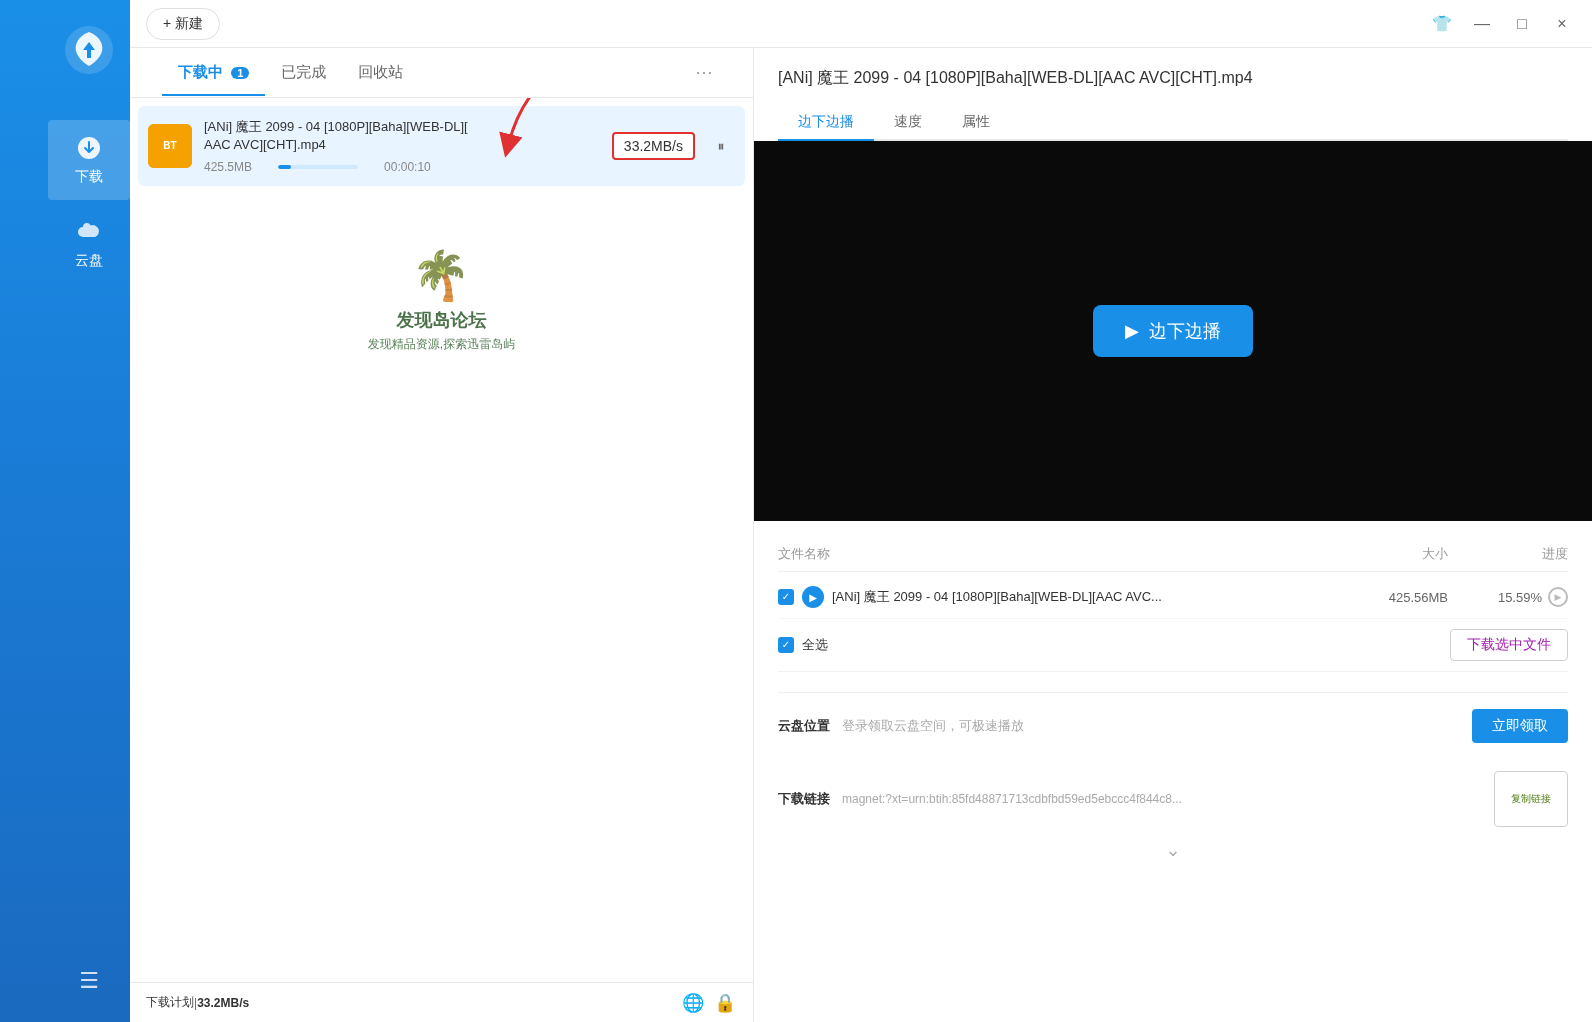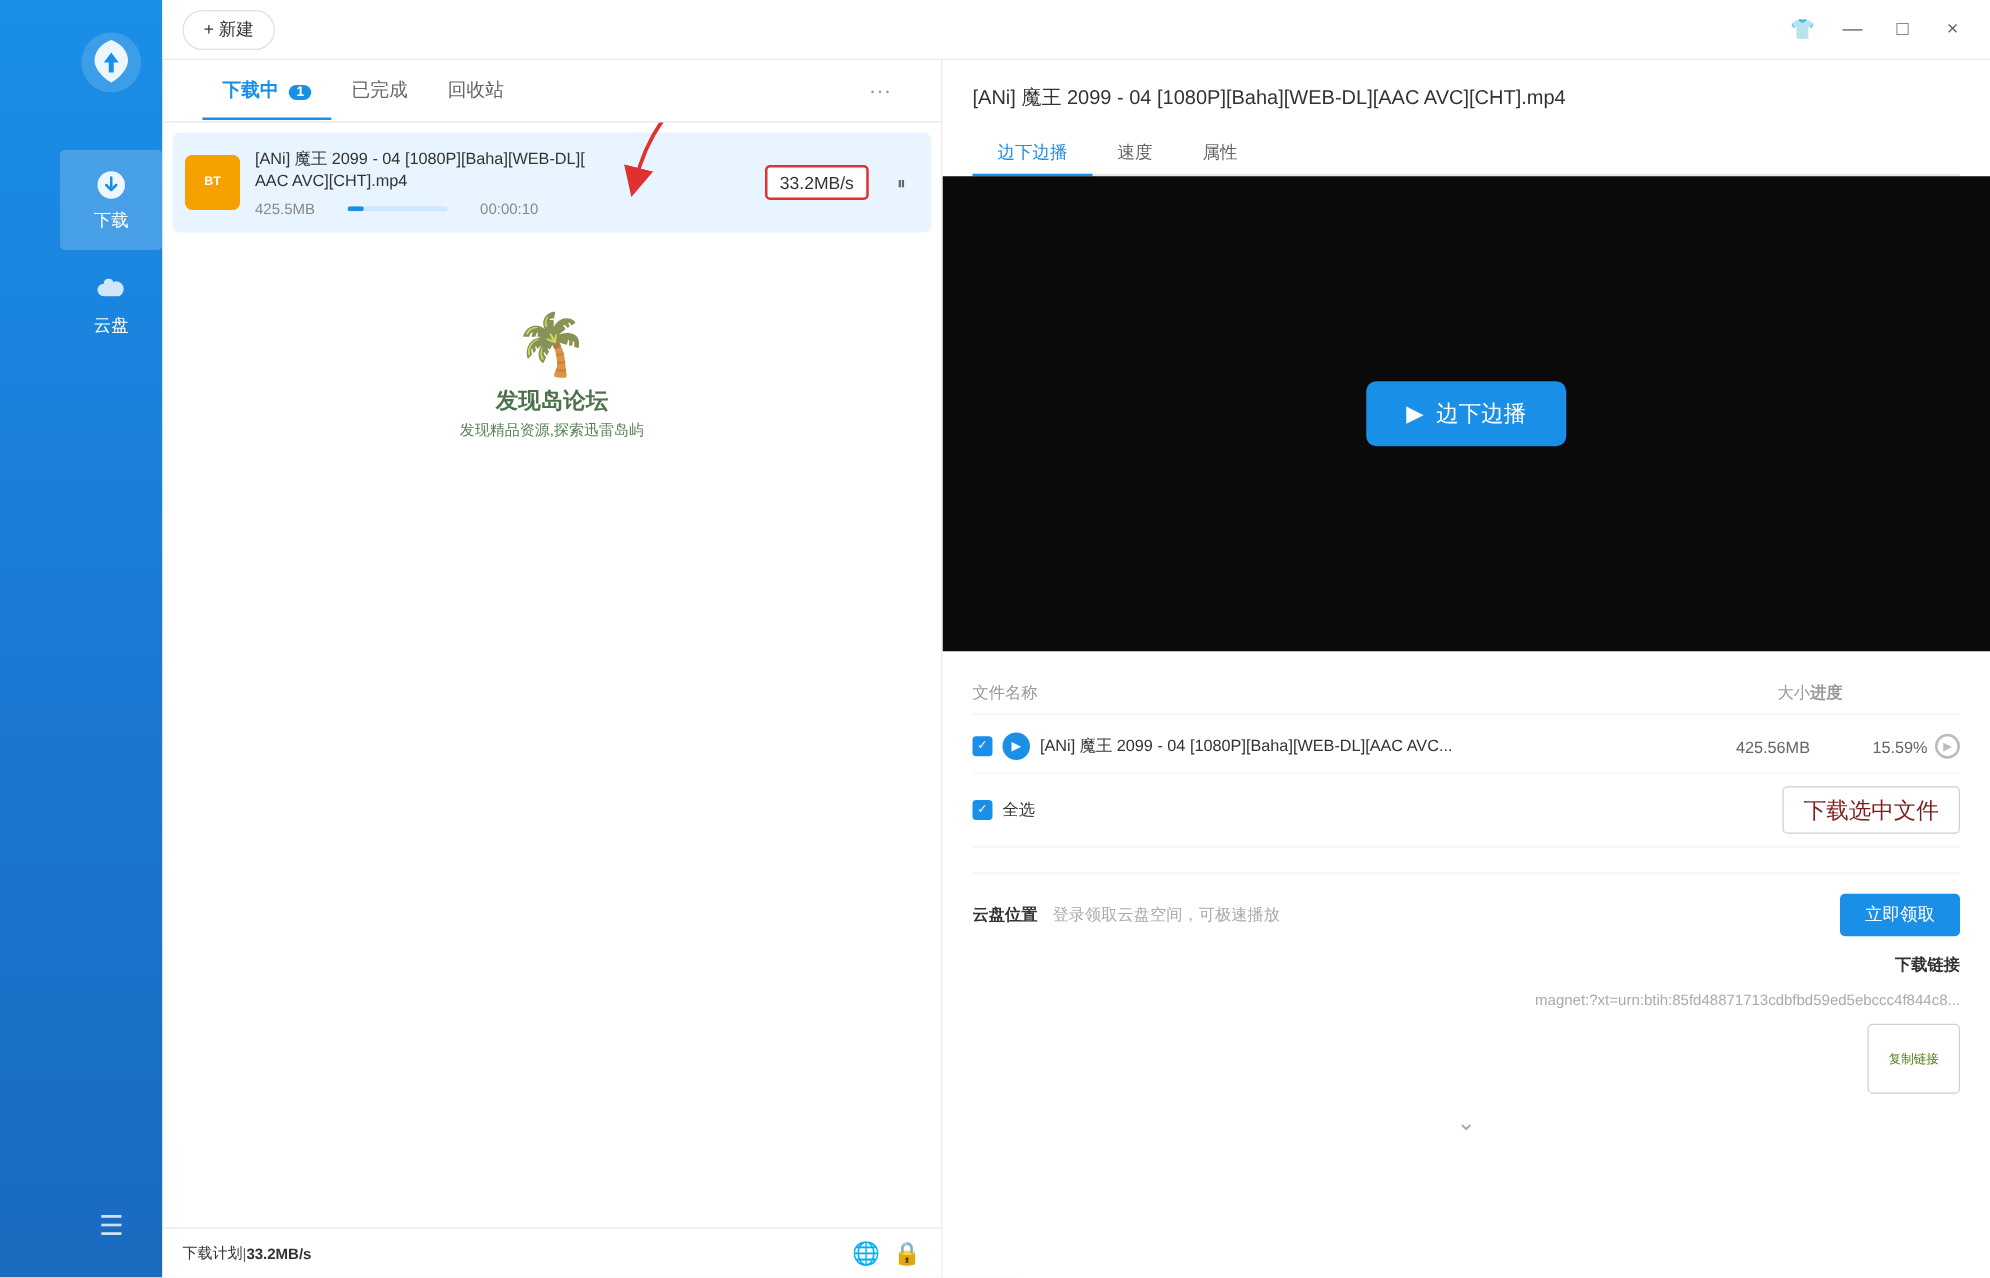--- a/index.html
+++ b/index.html
@@ -389,21 +389,21 @@
       display: flex;
       align-items: center;
       padding: 8px 0;
       font-size: 13px;
       color: #999;
       border-bottom: 1px solid #f0f0f0;
       margin-bottom: 4px;
     }
     .file-list-header .col-name { flex: 1; }
     .file-list-header .col-size { width: 120px; text-align: right; }
-    .file-list-header .col-progress { width: 120px; text-align: left; font-weight: bold; }
+    .file-list-header .col-progress { width: 120px; text-align: right; }
 
     .file-row {
       display: flex;
       align-items: center;
       padding: 10px 0;
       font-size: 13px;
       border-bottom: 1px solid #f5f5f5;
     }
     .file-row .col-name {
       flex: 1;
@@ -463,23 +463,23 @@
       font-size: 13px;
       color: #333;
       border-bottom: 1px solid #f0f0f0;
     }
     .download-selected-btn {
       margin-left: auto;
       background: white;
       border: 1px solid #d0d0d0;
       border-radius: 4px;
       padding: 6px 16px;
-      font-size: 18px;
-      cursor: pointer;
-      color: #7f1d1d;
+      font-size: 14px;
+      cursor: pointer;
+      color: #a21caf;
     }
 
     
     .cloud-section {
       margin-top: 20px;
       padding-top: 16px;
       border-top: 1px solid #f0f0f0;
       display: flex;
       align-items: center;
       gap: 12px;
@@ -501,24 +501,23 @@
       border: none;
       border-radius: 4px;
       padding: 8px 20px;
       font-size: 14px;
       cursor: pointer;
       white-space: nowrap;
     }
 
     .link-section {
       display: flex;
-      align-items: flex-end;
+      align-items: center;
       gap: 12px;
-      margin-top: 14px;
-      flex-direction: column;
+      margin-top: 28px;
     }
     .link-label {
       font-size: 13px;
       color: #333;
       white-space: nowrap;
       font-weight: bold;
     }
     .link-value {
       font-size: 12px;
       color: #aaa;

